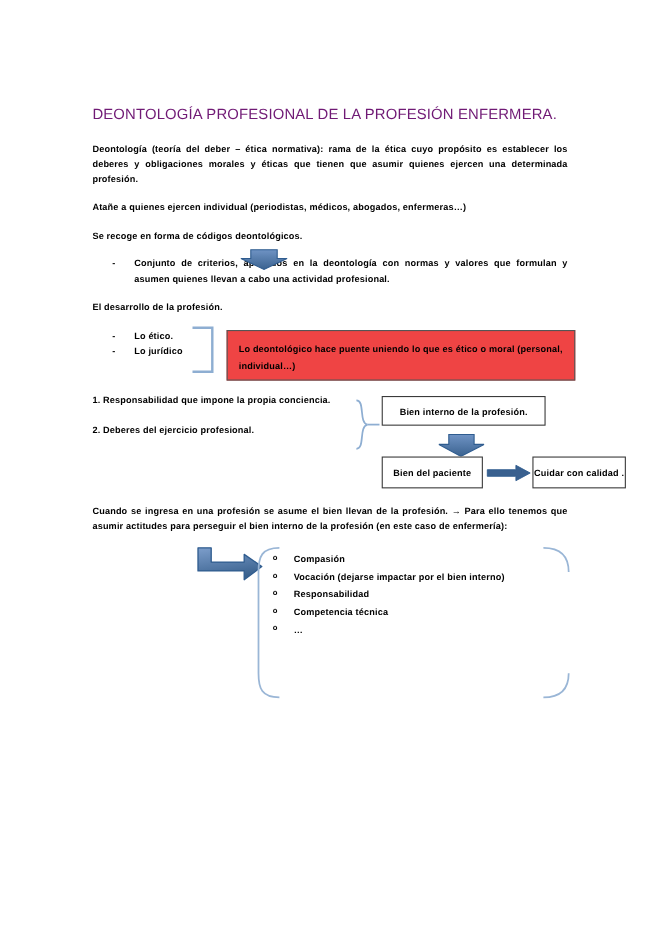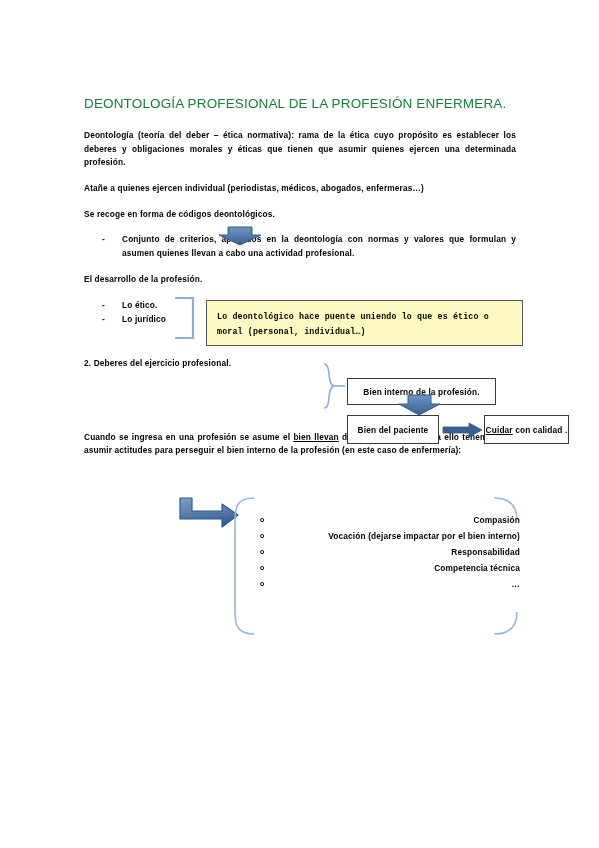--- a/index.html
+++ b/index.html
@@ -21,21 +21,21 @@
   }
   .doc {
     position: absolute;
     left: 84px;
     top: 96px;
     width: 432px;
   }
   .doc-title {
     font-size: 13.5px;
     letter-spacing: 0.15px;
-    color: #15803d;
+    color: #701a75;
     font-weight: 400;
     margin: 0 0 18px 0;
     white-space: nowrap;
   }
   p.body-text {
     font-size: 8.3px;
     line-height: 1.65;
     font-weight: bold;
     margin: 0 0 12px 0;
     text-align: justify;
@@ -87,38 +87,36 @@
     justify-content: center;
     font-size: 8.3px;
     font-weight: bold;
     letter-spacing: 0.15px;
     box-sizing: border-box;
     text-align: center;
   }
   .textbox {
     position: absolute;
     border: 1.1px solid #555555;
-    background: #fef9c3;
+    background: #ef4444;
     box-sizing: border-box;
     font-size: 8.3px;
     font-weight: bold;
     line-height: 1.75;
     letter-spacing: 0.15px;
     padding: 9px 10px 6px 10px;
-    font-family: Liberation Mono, monospace;
-  }
-  .underline { text-decoration: underline; }
+  }
+  .underline { }
 
   
   .attr-list {
     position: absolute;
     list-style: none;
-    margin: 12px;
+    margin: 0;
     padding: 0;
-    text-align: right;
   }
   .attr-list li {
     position: relative;
     font-size: 8.3px;
     font-weight: bold;
     line-height: 1.92;
     letter-spacing: 0.15px;
     padding-left: 27px;
   }
   .attr-list li::before {
@@ -152,20 +150,21 @@
 
     <p class="body-text nojust">El desarrollo de la profesión.</p>
 
     <ul class="dash-list tight">
       <li>Lo ético.</li>
       <li>Lo jurídico</li>
     </ul>
 
     <div style="height:18px"></div>
 
+    <div class="num-line">1. Responsabilidad que impone la propia conciencia.</div>
 
     <div class="num-line">2. Deberes del ejercicio profesional.</div>
 
     <div style="height:46px"></div>
 
     <p class="body-text"><span>Cuando se ingresa en una profesión se asume el </span><span class="underline">bien llevan</span><span> de la profesión. → Para ello tenemos que asumir actitudes para perseguir el bien interno de la profesión (en este caso de enfermería):</span></p>
 
   </div>
 
   <svg class="abs" style="left:218px; top:226px;" width="46" height="20">
@@ -184,21 +183,21 @@
 
   <div class="textbox" style="left:206px; top:300px; width:317px; height:46px;">
     <span>Lo deontológico hace puente uniendo lo que es ético o moral (personal, individual…)</span>
   </div>
 
   <svg class="abs" style="left:320px; top:362px;" width="26" height="50">
     <path d="M4,2 C12,2 6,22 14,24 C6,26 12,46 4,46" fill="none" stroke="#8eaed2" stroke-width="1.6"></path>
     <line x1="14" y1="24" x2="25" y2="24" stroke="#8eaed2" stroke-width="1.6"></line>
   </svg>
 
-  <div class="flowbox" style="left:347px; top:378px; width:149px; height:27px;">
+  <div class="flowbox" style="left:347px; top:360px; width:149px; height:27px;">
     <span>Bien interno de la profesión.</span>
   </div>
 
   <svg class="abs" style="left:398px; top:394px;" width="46" height="22">
     <defs>
       <linearGradient id="gradB" x1="0" y1="0" x2="0" y2="1">
         <stop offset="0%" stop-color="#6f93c4"></stop>
         <stop offset="100%" stop-color="#3a628f"></stop>
       </linearGradient>
     </defs>

